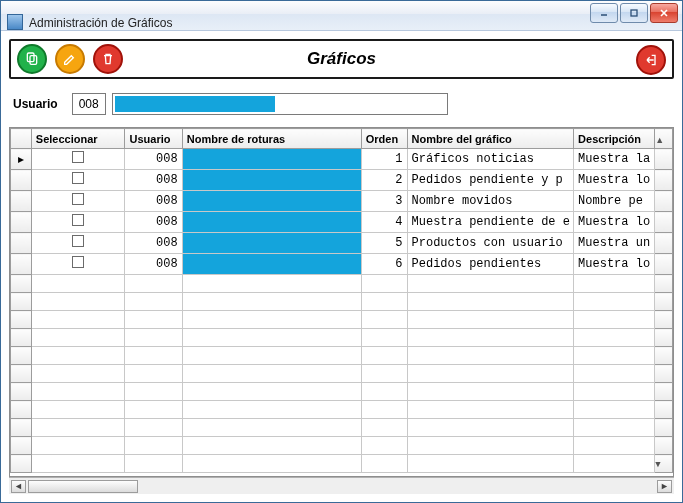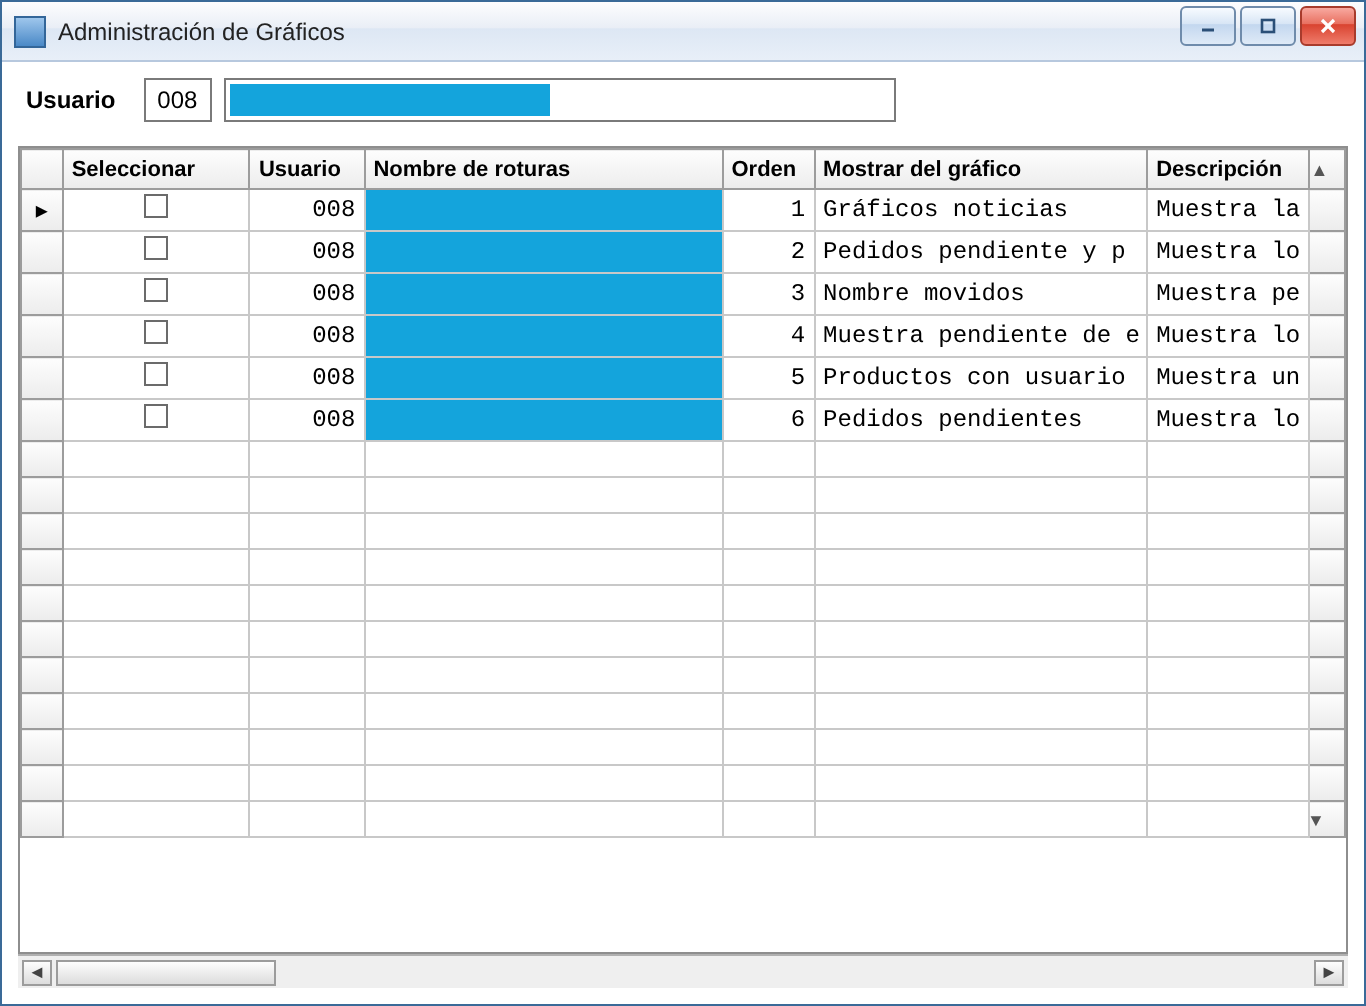--- a/index.html
+++ b/index.html
@@ -19,21 +19,21 @@
     border: 1px solid #3a6a98;
     position: relative;
     display: flex;
     flex-direction: column;
   }
   .titlebar {
     height: 30px;
     background: linear-gradient(#fdfdfe, #e9eef6 45%, #dde7f4 46%, #e8eff8);
     border-bottom: 1px solid #b7c8de;
     display: flex;
-    align-items: center;
+    align-items: flex-end;
     padding: 0 6px;
     position: relative;
   }
   .titlebar .app-icon {
     width: 16px; height: 16px;
     background: linear-gradient(#9ec6ec,#4a89c7);
     border:1px solid #336699;
     margin-right:6px;
   }
   .titlebar .title { color:#222; }
@@ -218,20 +218,44 @@
         <svg viewBox="0 0 10 10" width="10" height="10">
             <line x1="2" y1="2" x2="8" y2="8" stroke="#fff" stroke-width="1.6"></line>
             <line x1="8" y1="2" x2="2" y2="8" stroke="#fff" stroke-width="1.6"></line>
           </svg>
       </div>
     </div>
   </div>
 
   <div class="client">
 
+    <div class="toolbar-frame">
+      <div class="round-btn green">
+        <svg viewBox="0 0 24 24">
+            <rect x="5" y="3" width="10" height="13" rx="2" fill="none" stroke="#fff" stroke-width="2"></rect>
+            <rect x="9" y="7" width="10" height="13" rx="2" fill="none" stroke="#fff" stroke-width="2"></rect>
+          </svg>
+      </div>
+      <div class="round-btn orange">
+        <svg viewBox="0 0 24 24">
+            <path d="M4 17l10-10 3 3-10 10H4v-3z" fill="none" stroke="#fff" stroke-width="2"></path>
+          </svg>
+      </div>
+      <div class="round-btn red">
+        <svg viewBox="0 0 24 24">
+            <path d="M6 7h12M9 7V5h6v2M8 7l1 12h6l1-12" fill="none" stroke="#fff" stroke-width="2"></path>
+          </svg>
+      </div>
+      <div class="toolbar-title">Gráficos</div>
+      <div class="exit-btn">
+        <svg viewBox="0 0 24 24" width="16" height="16">
+            <path d="M13 5h5v14h-5M16 12H6m0 0l4-4m-4 4l4 4" fill="none" stroke="#fff" stroke-width="2"></path>
+          </svg>
+      </div>
+    </div>
 
     <div class="filter-row">
       <span class="lbl">Usuario</span>
       <input class="code-box" value="008" style="">
       <div class="name-box">
         <div class="redact"></div>
       </div>
     </div>
 
     <div class="grid-wrap">
@@ -246,21 +270,21 @@
             <col class="desc">
             <col class="scroll">
         </colgroup>
         <thead>
           <tr>
             <th></th>
             <th>Seleccionar</th>
             <th>Usuario</th>
             <th>Nombre de roturas</th>
             <th>Orden</th>
-            <th>Mostrar del gráfico</th>
+            <th>Nombre del gráfico</th>
             <th>Descripción</th>
             <th class="scrollhead"><span class="tri">▲</span></th>
           </tr>
         </thead>
         <tbody id="grid-body">
             <tr>
               <td class="rowhdr">▸</td>
       <td class="center"><span class="chk"></span></td>
       <td class="right">008</td>
       <td class="redact"></td>
@@ -279,21 +303,21 @@
       <td>Muestra lo</td>
       <td class="scrolltd"></td>
             </tr>
             <tr>
               <td class="rowhdr"></td>
       <td class="center"><span class="chk"></span></td>
       <td class="right">008</td>
       <td class="redact"></td>
       <td class="right">3</td>
       <td>Nombre movidos</td>
-      <td>Muestra pe</td>
+      <td>Nombre pe</td>
       <td class="scrolltd"></td>
             </tr>
             <tr>
               <td class="rowhdr"></td>
       <td class="center"><span class="chk"></span></td>
       <td class="right">008</td>
       <td class="redact"></td>
       <td class="right">4</td>
       <td>Muestra pendiente de e</td>
       <td>Muestra lo</td>

